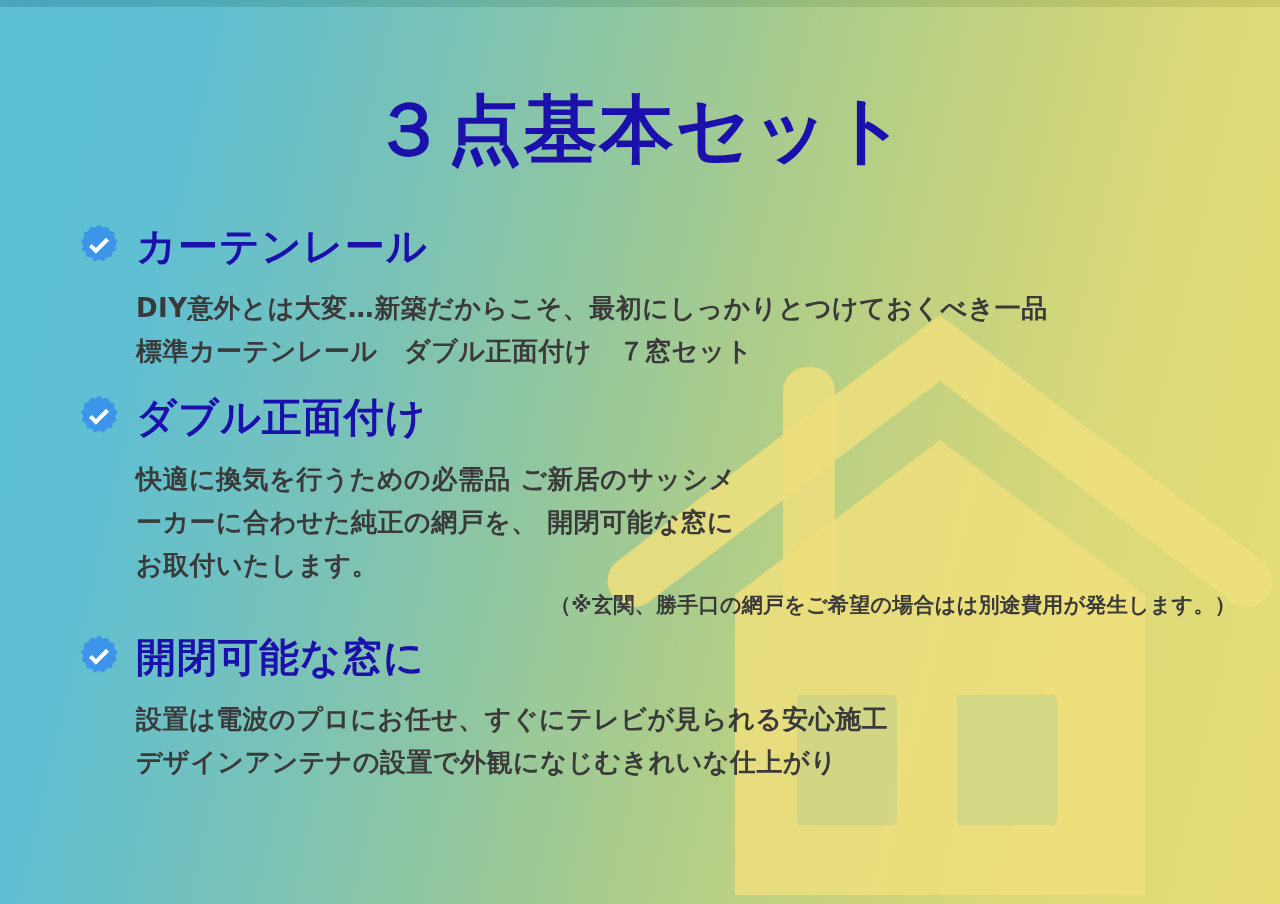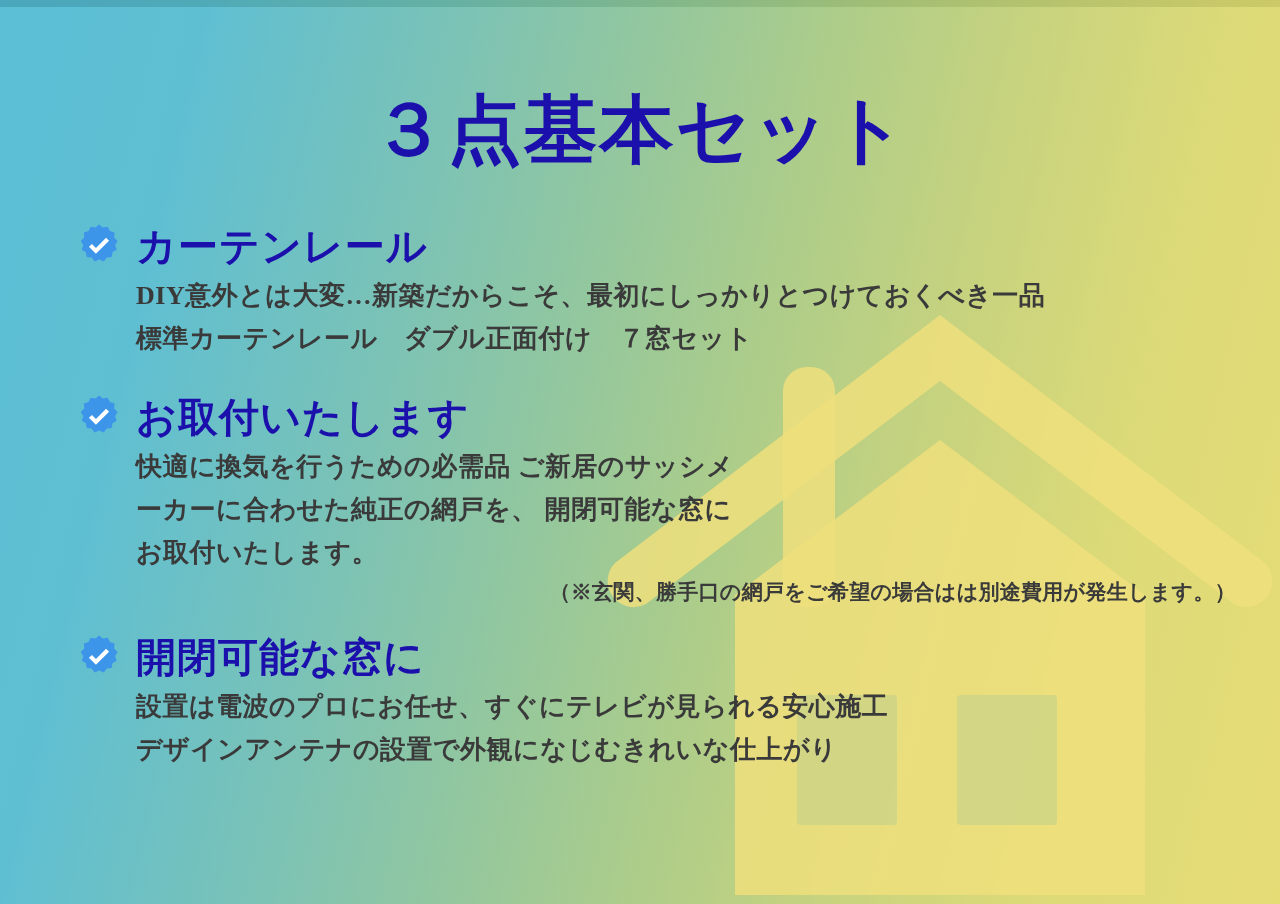--- a/index.html
+++ b/index.html
@@ -104,22 +104,21 @@
     font-size: 40px;
     font-weight: 700;
     line-height: 1;
     letter-spacing: 1px;
     color: #1B10AC;
     white-space: pre;
   }
 
   .section-body {
     margin-left: 60px;
-    margin-top: 3px;
-    font-family: Liberation Serif, serif;
+    margin-top: 16px;
   }
 
   .body-line {
     font-size: 26px;
     line-height: 43px;
     font-weight: 600;
     color: #3A3A3A;
     white-space: pre;
     letter-spacing: 0.5px;
   }
@@ -186,21 +185,21 @@
     </div>
 
     <div class="section section-2">
       <div class="section-head">
         <span class="check-badge">
           <svg viewBox="0 0 48 48" xmlns="http://www.w3.org/2000/svg" aria-hidden="true">
             <path fill="#3D95EA" d="M24 1.6l4.0 3.1 5.0-0.9 2.4 4.5 4.8 1.7-0.4 5.1 3.6 3.6-2.6 4.4 1.6 4.8-4.3 2.7-0.9 5.0-5.1 0.5-3.2 4.0-4.7-2.0-4.7 2.0-3.2-4.0-5.1-0.5-0.9-5.0-4.3-2.7 1.6-4.8-2.6-4.4 3.6-3.6-0.4-5.1 4.8-1.7 2.4-4.5 5.0 0.9z"></path>
             <path fill="#FFFFFF" d="M20.8 32.2l-7.3-7.3 3.1-3.1 4.2 4.2 10.6-10.6 3.1 3.1z"></path>
           </svg>
         </span>
-        <span class="section-title">お取付いたします</span>
+        <span class="section-title">ダブル正面付け</span>
       </div>
       <div class="section-body">
         <div class="body-line">快適に換気を行うための必需品 ご新居のサッシメ</div>
         <div class="body-line">ーカーに合わせた純正の網戸を、 開閉可能な窓に</div>
         <div class="body-line">お取付いたします。</div>
         <div class="note-line">（※玄関、勝手口の網戸をご希望の場合はは別途費用が発生します。）</div>
       </div>
     </div>
 
     <div class="section section-3">

